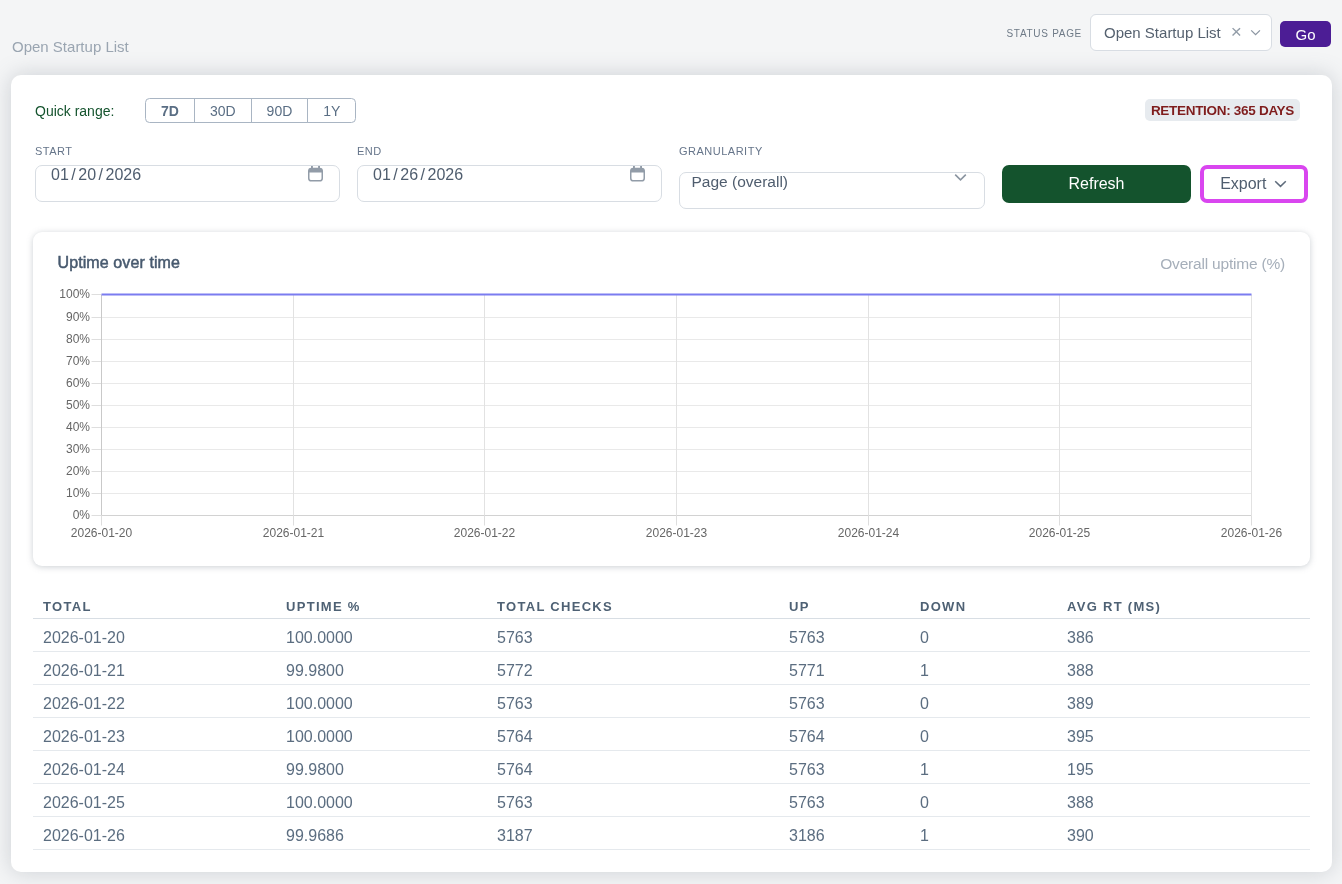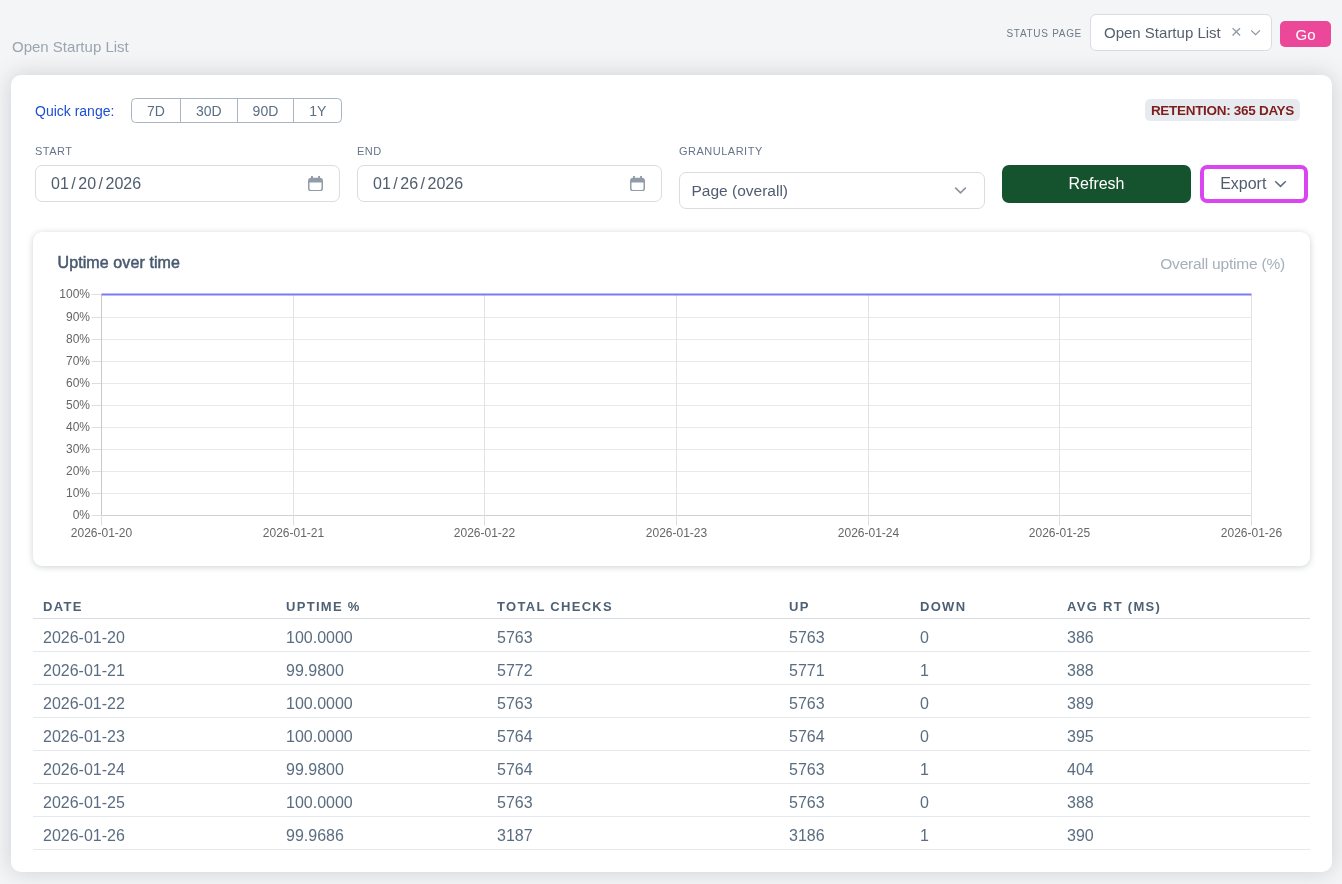--- a/index.html
+++ b/index.html
@@ -26,61 +26,61 @@
 .sel {
   position: absolute; left: 1090px; top: 14px; width: 182px; height: 37px;
   background: #fff; border: 1px solid #d8dde3; border-radius: 6px;
   display: flex; align-items: center; padding: 0 10px 0 13px;
   font-size: 15px; color: #55616f; white-space: nowrap;
 }
 .sel .x { color: #939da8; font-size: 19px; margin-left: 10px; position: relative; top: -1px; }
 .sel svg { margin-left: 8px; }
 .go {
   position: absolute; left: 1280px; top: 21px; width: 51px; height: 26px;
-  background: #ec4899; border: none; border-radius: 5px;
+  background: #4c1d95; border: none; border-radius: 5px;
   color: #fff; font-size: 15px; font-family: inherit;
   display: flex; align-items: center; justify-content: center;
 }
 .panel {
   position: absolute; left: 11px; top: 75px; width: 1321px; height: 797px;
   background: #fff; border-radius: 10px;
   box-shadow: 0 0 22px rgba(100,112,125,0.28);
   padding: 23px 22px 0;
 }
 
 .qrow { position: relative; height: 25px; }
-.ql { position: absolute; left: 2px; top: 5px; font-size: 14px; color: #1d4ed8; }
+.ql { position: absolute; left: 2px; top: 5px; font-size: 14px; color: #14532d; }
 .qbtns { position: absolute; left: 96px; top: 0; display: flex; }
 .qbtns button {
   height: 25px; background: #fff; border: 1px solid #a9b5c3;
   font-family: inherit; font-size: 14px; color: #5a6e84;
   padding: 0 15px; margin-left: -1px;
 }
-.qbtns button:first-child { border-radius: 4.5px 0 0 4.5px; margin-left: 2px; }
+.qbtns button:first-child { border-radius: 4.5px 0 0 4.5px; margin-left: 16px; font-weight: bold; }
 .qbtns button:last-child { border-radius: 0 4.5px 4.5px 0; }
 .badge {
   position: absolute; right: 10px; top: 1px; height: 22px;
   background: #e7ebef; border-radius: 5px; padding: 0 6px;
   display: flex; align-items: center;
   font-size: 13.5px; font-weight: 600; letter-spacing: -0.3px; color: #7f1d1d;
 }
 
 .frow { position: relative; margin-top: 22px; height: 57.5px; }
 .frow label {
   display: block; font-size: 11px; font-weight: 500;
   letter-spacing: 0.5px; color: #66758a; margin-bottom: 7px; line-height: 13px;
 }
 .field { position: absolute; top: 0; }
 .f1 { left: 2px; width: 305px; }
 .f2 { left: 324px; width: 305px; }
 .f3 { left: 646px; width: 306px; }
 .f3 .inp { padding-left: 11.5px; padding-right: 17px; font-size: 15.5px; margin-top: 14px; }
 .inp {
   height: 37px; background: #fff; border: 1px solid #d8dde3; border-radius: 7px;
-  display: flex; align-items: center; padding: 0 16.5px 0 15px;
+  display: flex; align-items: flex-start; padding: 0 16.5px 0 15px;
   font-size: 16px; color: #4f5d6e;
 }
 .inp .sl { margin: 0 2.5px; }
 .inp .grow { flex: 1; }
 .refresh {
   position: absolute; left: 969px; top: 20px; width: 189px; height: 37.5px;
   background: #14532d; border: none; border-radius: 7px;
   color: #fff; font-size: 16px; font-family: inherit;
 }
 .export {
@@ -247,21 +247,21 @@
         <text x="1026.5" y="304.5" text-anchor="middle" font-size="12" fill="#666" font-family="Liberation Sans, sans-serif">2026-01-25</text>
         <line x1="1218.5" y1="63" x2="1218.5" y2="283.5" stroke="#e2e2e2" stroke-width="1"></line>
         <line x1="1218.5" y1="283.5" x2="1218.5" y2="293.5" stroke="#dedede" stroke-width="1"></line>
         <text x="1218.5" y="304.5" text-anchor="middle" font-size="12" fill="#666" font-family="Liberation Sans, sans-serif">2026-01-26</text>
         <line x1="68.5" y1="62.5" x2="1218.5" y2="62.5" stroke="#7b7cf0" stroke-width="2"></line>
       </svg>
   </div>
   <table>
     <tbody>
         <tr>
-          <th class="c1">DATE</th>
+          <th class="c1">TOTAL</th>
           <th class="c2">UPTIME %</th>
           <th class="c3">TOTAL CHECKS</th>
           <th class="c4">UP</th>
           <th class="c5">DOWN</th>
           <th class="c6">AVG RT (MS)</th>
         </tr>
     <tr>
           <td>2026-01-20</td>
           <td>100.0000</td>
           <td>5763</td>
@@ -292,21 +292,21 @@
           <td>5764</td>
           <td>0</td>
           <td>395</td>
         </tr>
     <tr>
           <td>2026-01-24</td>
           <td>99.9800</td>
           <td>5764</td>
           <td>5763</td>
           <td>1</td>
-          <td>404</td>
+          <td>195</td>
         </tr>
     <tr>
           <td>2026-01-25</td>
           <td>100.0000</td>
           <td>5763</td>
           <td>5763</td>
           <td>0</td>
           <td>388</td>
         </tr>
     <tr>

